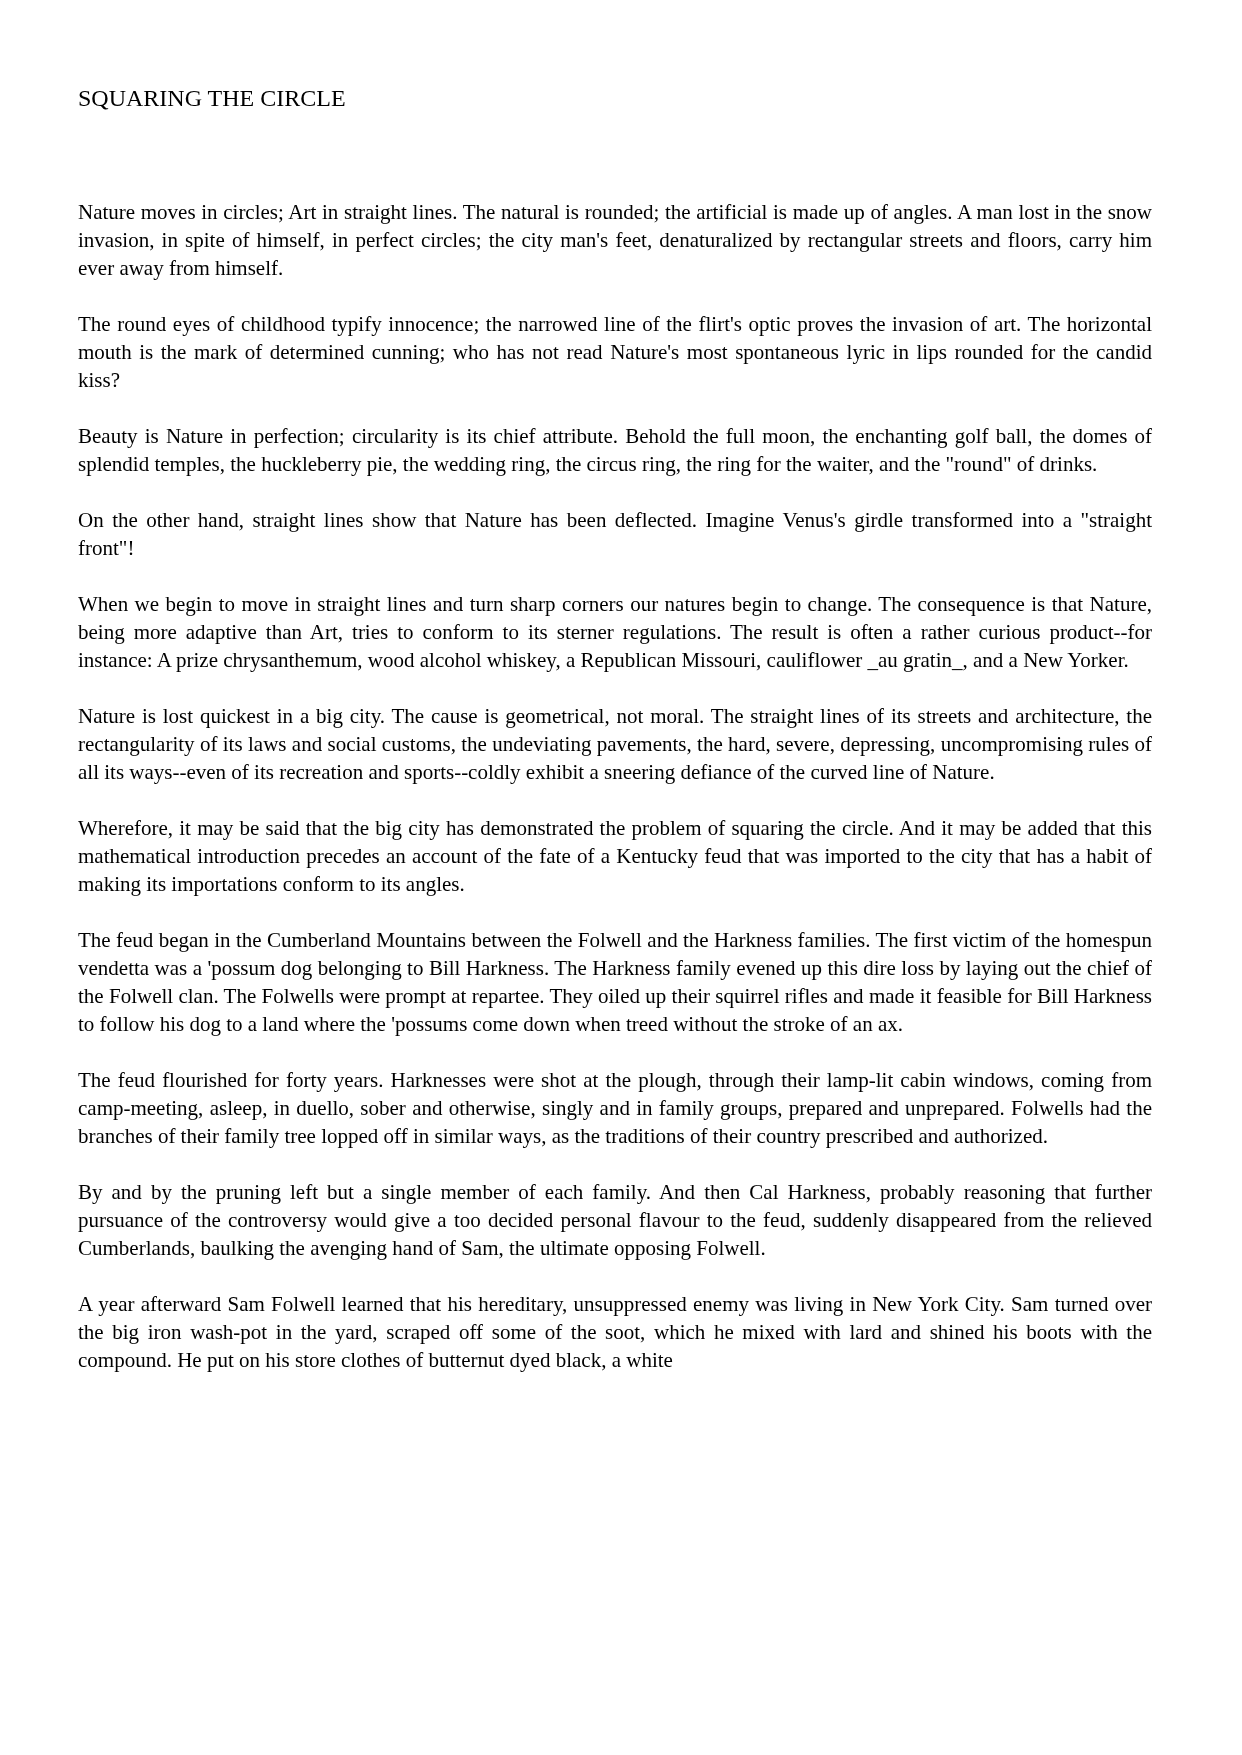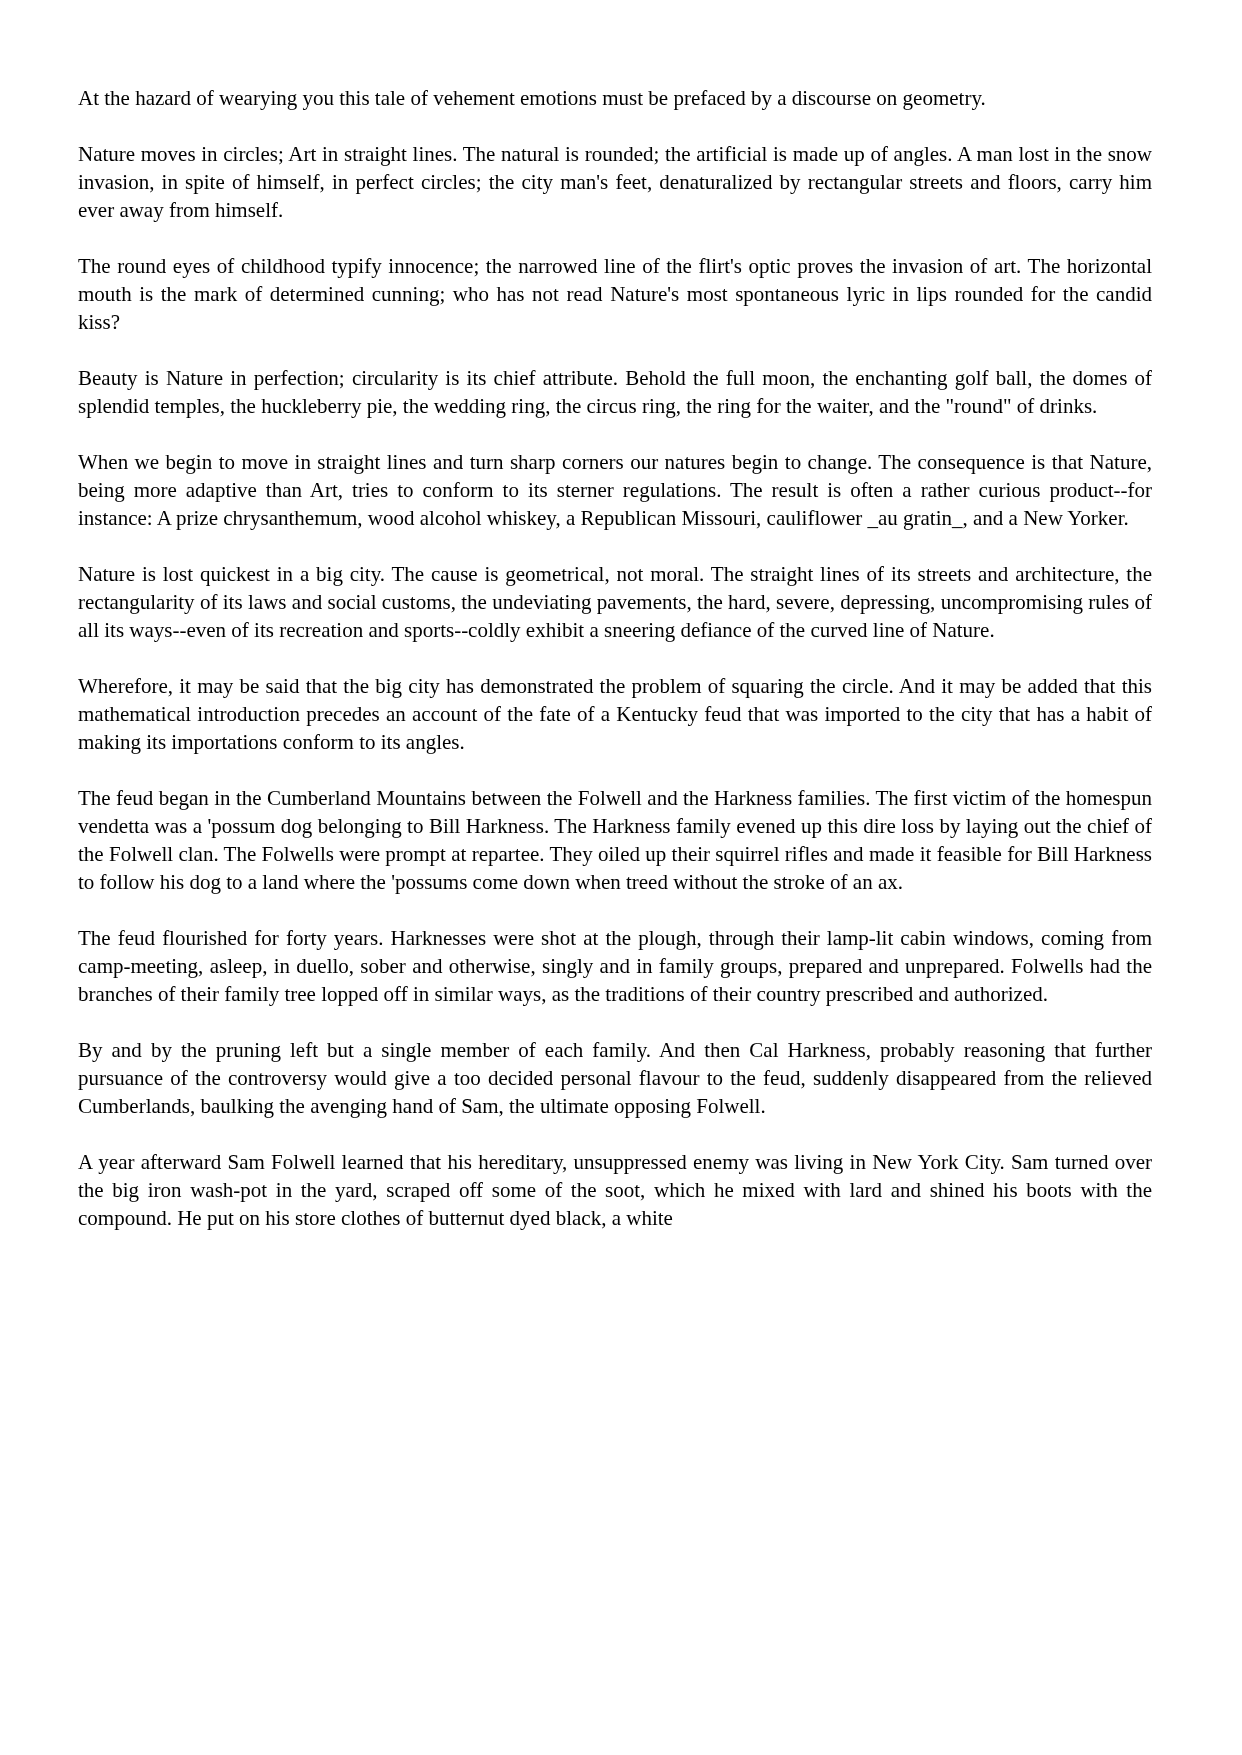--- a/index.html
+++ b/index.html
@@ -37,25 +37,26 @@
     color: #000000;
   }
   .doc-body p:last-child {
     margin-bottom: 16px;
   }
 </style>
 </head>
 <body>
 
 <main class="page">
+  <h1 class="doc-title">SQUARING THE CIRCLE</h1>
   <section class="doc-body" id="doc-body">
-      <p>At the hazard of wearying you this tale of vehement emotions must be prefaced by a discourse on geometry.</p>
       <p>Nature moves in circles; Art in straight lines. The natural is rounded; the artificial is made up of angles. A man lost in the snow invasion, in spite of himself, in perfect circles; the city man's feet, denaturalized by rectangular streets and floors, carry him ever away from himself.</p>
       <p>The round eyes of childhood typify innocence; the narrowed line of the flirt's optic proves the invasion of art. The horizontal mouth is the mark of determined cunning; who has not read Nature's most spontaneous lyric in lips rounded for the candid kiss?</p>
       <p>Beauty is Nature in perfection; circularity is its chief attribute. Behold the full moon, the enchanting golf ball, the domes of splendid temples, the huckleberry pie, the wedding ring, the circus ring, the ring for the waiter, and the "round" of drinks.</p>
+      <p>On the other hand, straight lines show that Nature has been deflected. Imagine Venus's girdle transformed into a "straight front"!</p>
       <p>When we begin to move in straight lines and turn sharp corners our natures begin to change. The consequence is that Nature, being more adaptive than Art, tries to conform to its sterner regulations. The result is often a rather curious product--for instance: A prize chrysanthemum, wood alcohol whiskey, a Republican Missouri, cauliflower _au gratin_, and a New Yorker.</p>
       <p>Nature is lost quickest in a big city. The cause is geometrical, not moral. The straight lines of its streets and architecture, the rectangularity of its laws and social customs, the undeviating pavements, the hard, severe, depressing, uncompromising rules of all its ways--even of its recreation and sports--coldly exhibit a sneering defiance of the curved line of Nature.</p>
       <p>Wherefore, it may be said that the big city has demonstrated the problem of squaring the circle. And it may be added that this mathematical introduction precedes an account of the fate of a Kentucky feud that was imported to the city that has a habit of making its importations conform to its angles.</p>
       <p>The feud began in the Cumberland Mountains between the Folwell and the Harkness families. The first victim of the homespun vendetta was a 'possum dog belonging to Bill Harkness. The Harkness family evened up this dire loss by laying out the chief of the Folwell clan. The Folwells were prompt at repartee. They oiled up their squirrel rifles and made it feasible for Bill Harkness to follow his dog to a land where the 'possums come down when treed without the stroke of an ax.</p>
       <p>The feud flourished for forty years. Harknesses were shot at the plough, through their lamp-lit cabin windows, coming from camp-meeting, asleep, in duello, sober and otherwise, singly and in family groups, prepared and unprepared. Folwells had the branches of their family tree lopped off in similar ways, as the traditions of their country prescribed and authorized.</p>
       <p>By and by the pruning left but a single member of each family. And then Cal Harkness, probably reasoning that further pursuance of the controversy would give a too decided personal flavour to the feud, suddenly disappeared from the relieved Cumberlands, baulking the avenging hand of Sam, the ultimate opposing Folwell.</p>
       <p>A year afterward Sam Folwell learned that his hereditary, unsuppressed enemy was living in New York City. Sam turned over the big iron wash-pot in the yard, scraped off some of the soot, which he mixed with lard and shined his boots with the compound. He put on his store clothes of butternut dyed black, a white</p>
     </section>
 </main>
 

